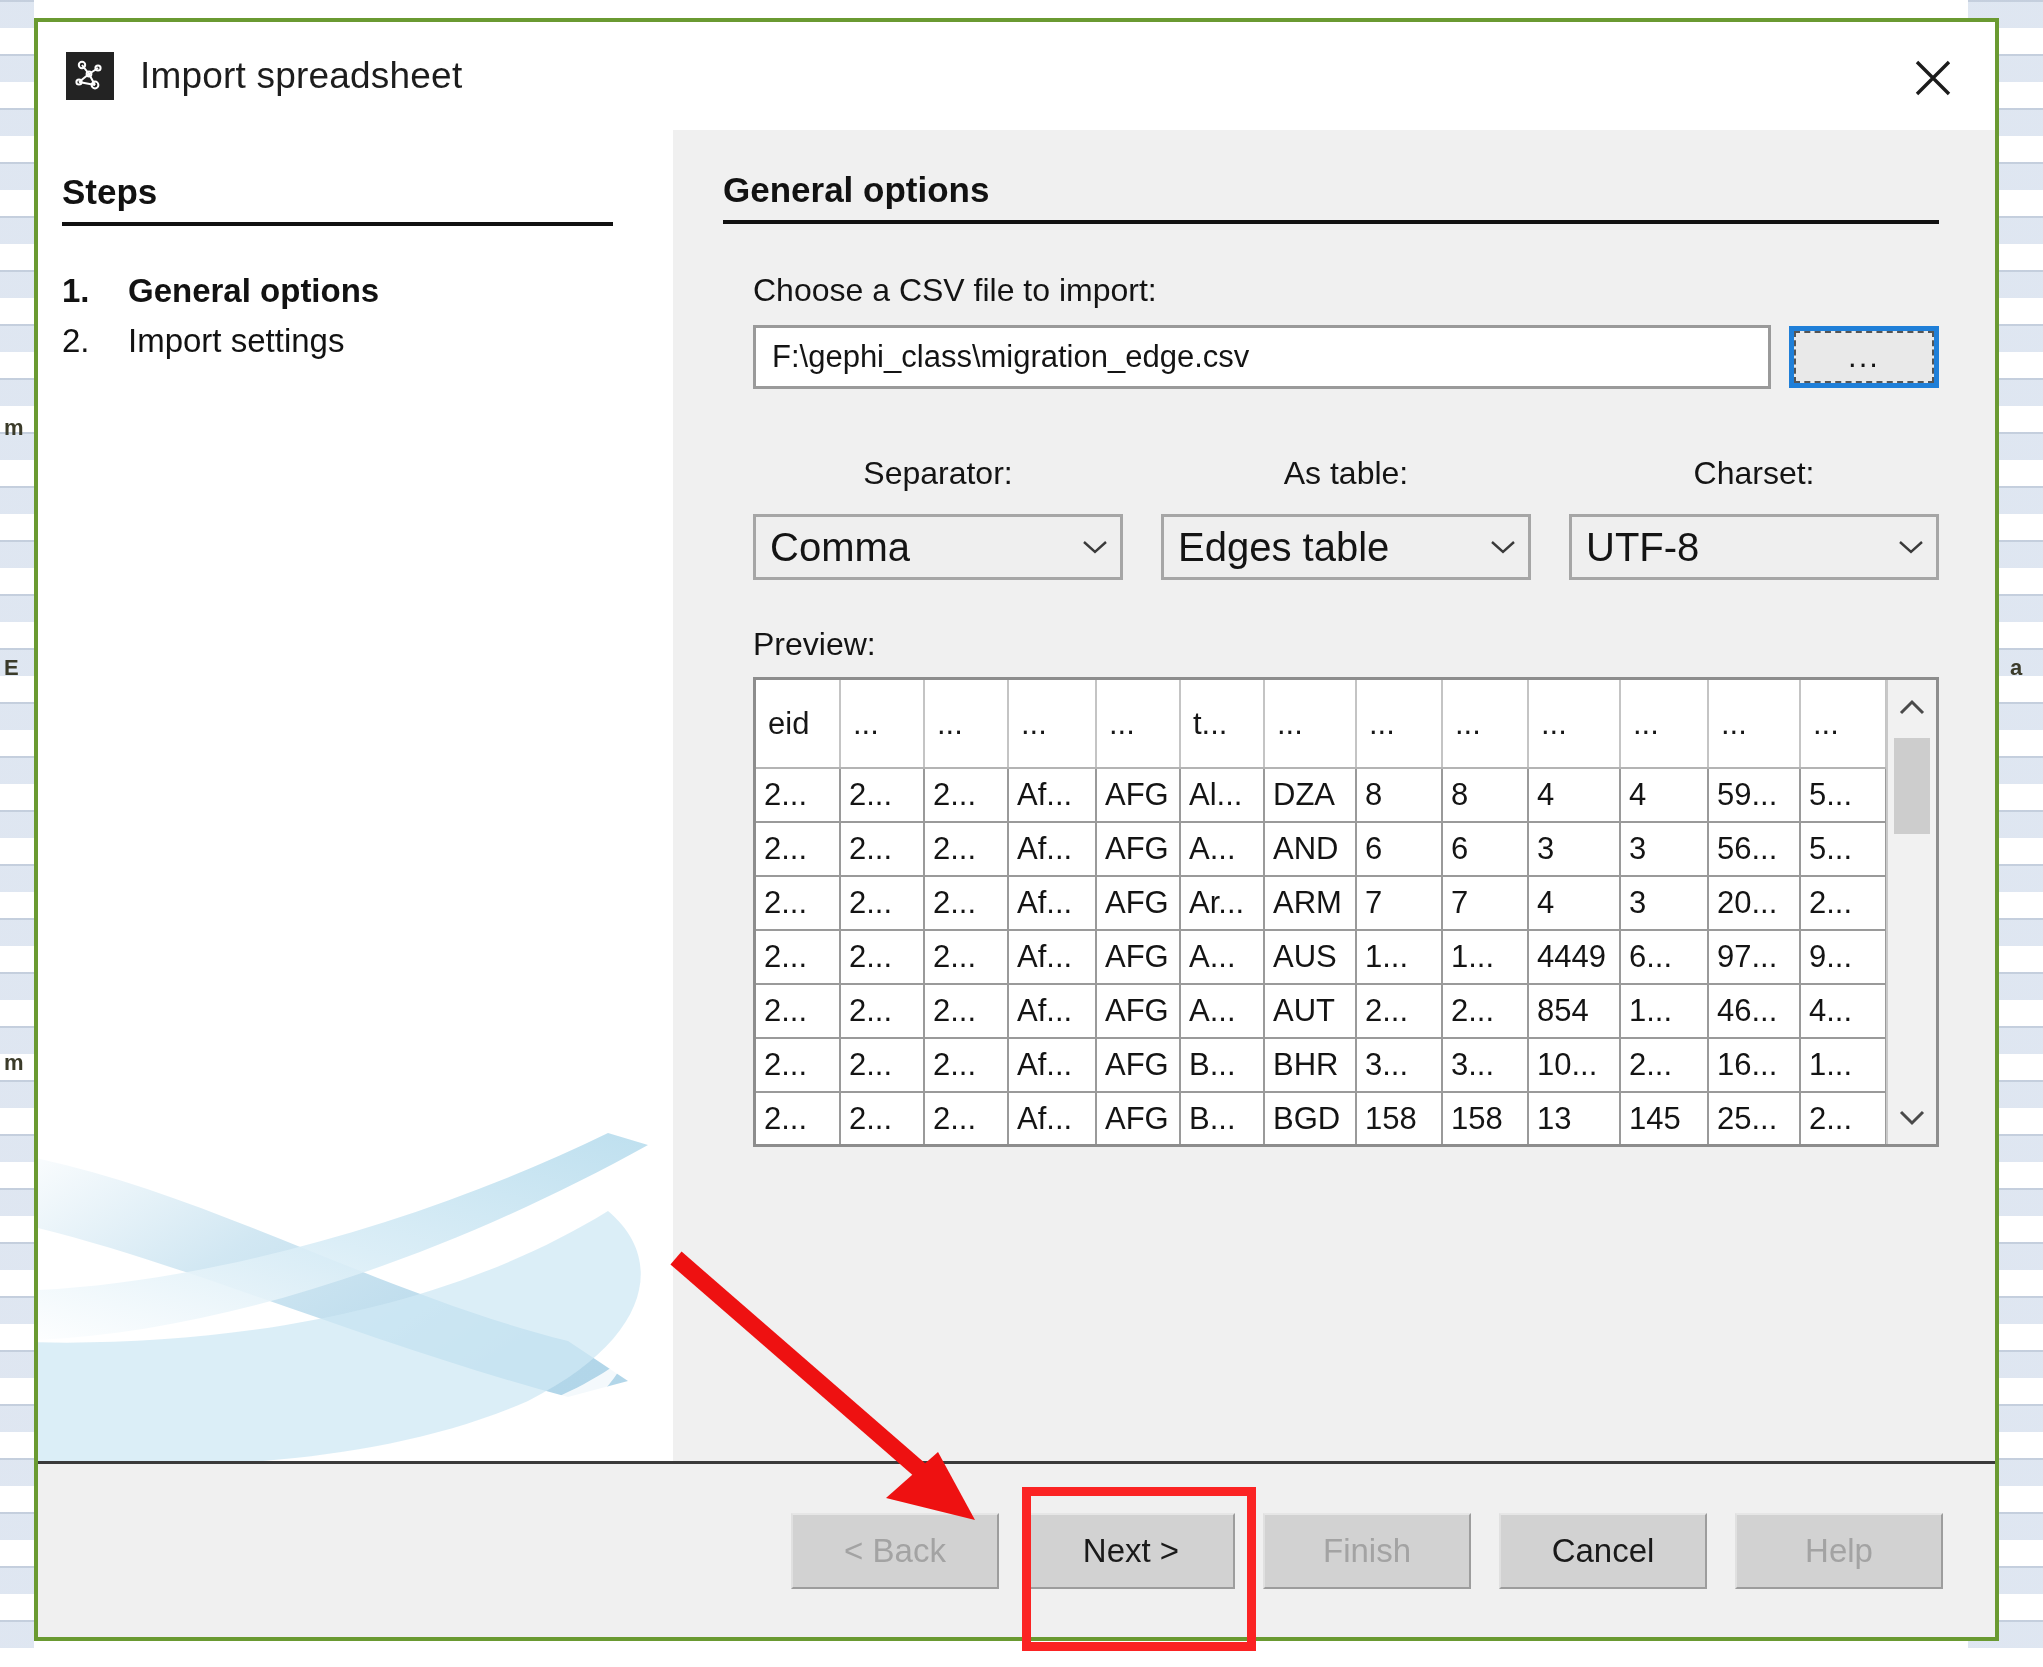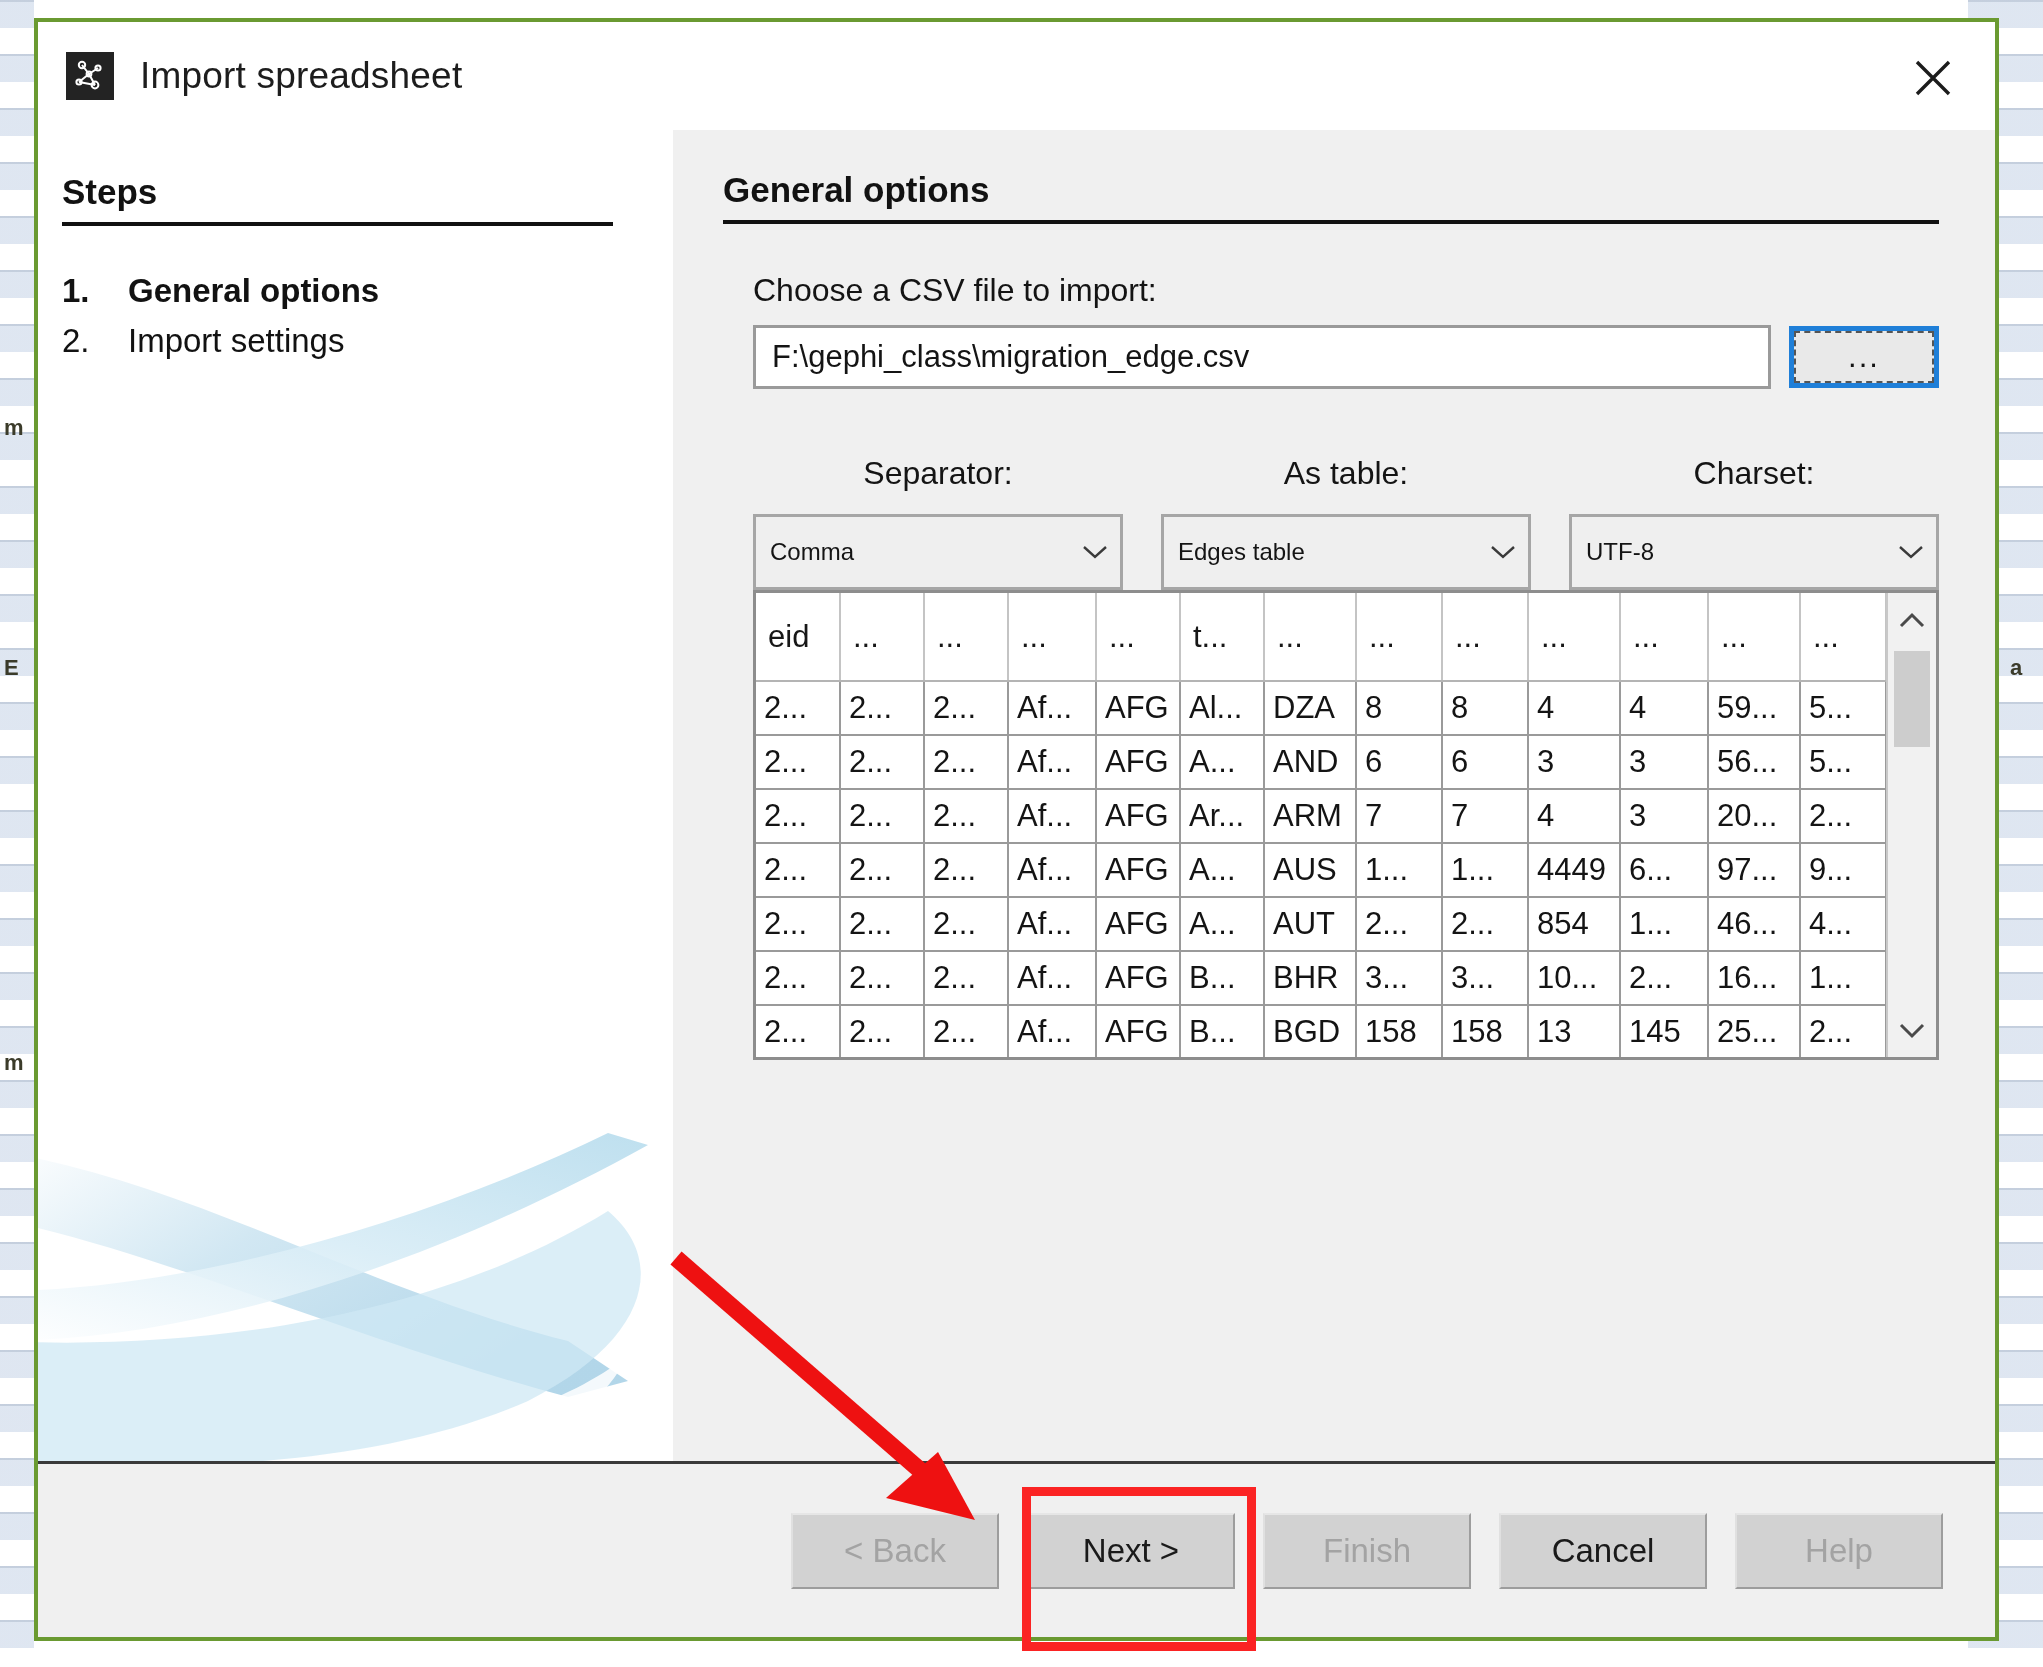--- a/index.html
+++ b/index.html
@@ -146,26 +146,26 @@
 
   
   #selects-labels, #selects-row {
     display: flex; margin-left: 30px; gap: 38px;
   }
   #selects-labels { margin-top: 66px; }
   .sel-col { width: 386px; }
   .sel-label { font-size: 32px; color: #141414; text-align: center; }
   .select {
     margin-top: 22px;
-    height: 76px;
+    height: 66px;
     background: #efefef;
     border: 3px solid #a6a6a6;
     display: flex; align-items: center; justify-content: space-between;
     padding: 0 12px 0 14px;
-    font-size: 24px; color: #141414;
+    font-size: 40px; color: #141414;
     cursor: pointer;
   }
   .chev { width: 26px; height: 16px; }
 
   
   #preview-label { font-size: 32px; color:#141414; margin: 46px 0 14px 30px; }
   #preview-box {
     margin-left: 30px; margin-right: 0;
     height: 470px;
     border: 3px solid #8d8d8d;
@@ -373,20 +373,21 @@
         <div class="sel-col">
           <div class="select">
             <span>UTF-8</span>
             <svg class="chev" viewBox="0 0 26 16">
                 <path d="M2 3 L13 13 L24 3" stroke="#3a3a3a" stroke-width="2.4" fill="none"></path>
               </svg>
           </div>
         </div>
       </div>
 
+      <div id="preview-label">Preview:</div>
 
       <div id="preview-box">
         <div id="table-wrap">
           <table>
             <colgroup>
               <col class="c0">
                 <col class="c1">
                 <col class="c2">
                 <col class="c3">
                 <col class="c4">

